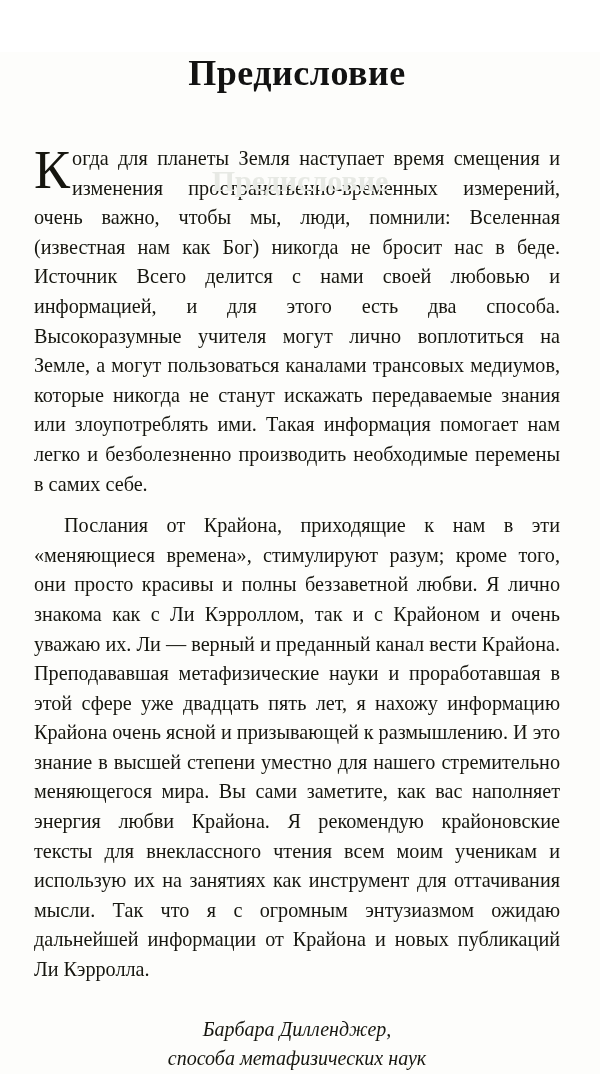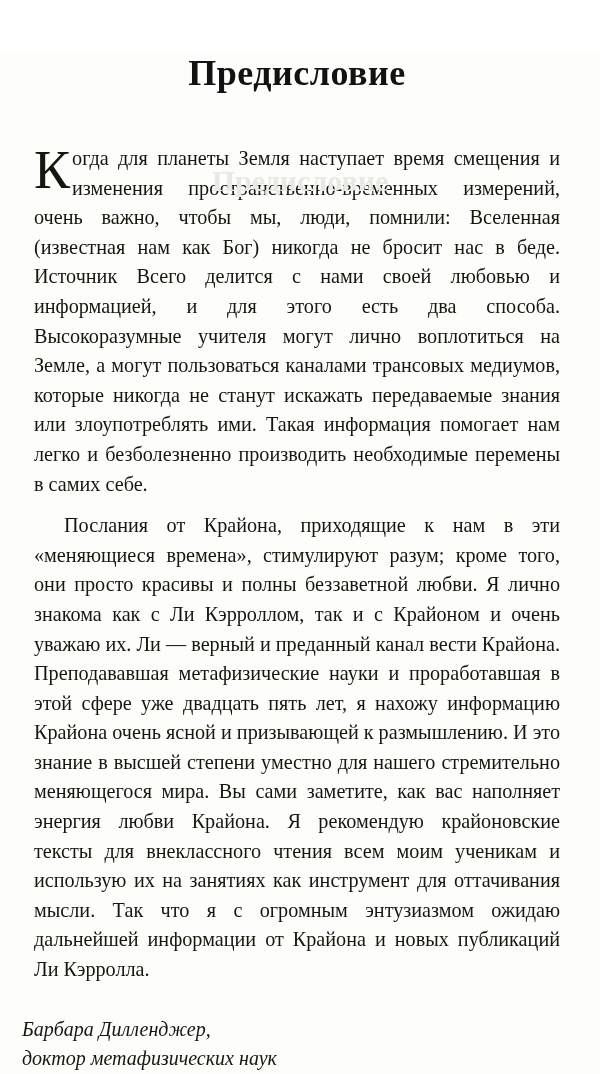--- a/index.html
+++ b/index.html
@@ -71,21 +71,21 @@
     float: left;
     font-size: 54px;
     line-height: 44px;
     padding: 4px 2px 0 0;
     font-weight: normal;
     font-family: "Liberation Serif", "DejaVu Serif", serif;
   }
 
   .signature {
     margin-top: 30px;
-    text-align: left;
+    text-align: center;
     font-style: italic;
     font-size: 20px;
     line-height: 29px;
     color: #16160f;
   }
 
   .sig-line {
     display: block;
   }
 </style>
@@ -98,16 +98,16 @@
 
   <h1 class="page-title">Предисловие</h1>
 
   <div class="body-text">
     <p class="para first">Когда для планеты Земля наступает время смещения и изменения пространственно-временных измерений, очень важно, чтобы мы, люди, помнили: Вселенная (известная нам как Бог) никогда не бросит нас в беде. Источник Всего делится с нами своей любовью и информацией, и для этого есть два способа. Высокоразумные учителя могут лично воплотиться на Земле, а могут пользоваться каналами трансовых медиумов, которые никогда не станут искажать передаваемые знания или злоупотреблять ими. Такая информация помогает нам легко и безболезненно производить необходимые перемены в самих себе.</p>
     <p class="para">Послания от Крайона, приходящие к нам в эти «меняющиеся времена», стимулируют разум; кроме того, они просто красивы и полны беззаветной любви. Я лично знакома как с Ли Кэрроллом, так и с Крайоном и очень уважаю их. Ли — верный и преданный канал вести Крайона. Преподававшая метафизические науки и проработавшая в этой сфере уже двадцать пять лет, я нахожу информацию Крайона очень ясной и призывающей к размышлению. И это знание в высшей степени уместно для нашего стремительно меняющегося мира. Вы сами заметите, как вас наполняет энергия любви Крайона. Я рекомендую крайоновские тексты для внеклассного чтения всем моим ученикам и использую их на занятиях как инструмент для оттачивания мысли. Так что я с огромным энтузиазмом ожидаю дальнейшей информации от Крайона и новых публикаций Ли Кэрролла.</p>
   </div>
 
   <div class="signature">
     <span class="sig-line">Барбара Дилленджер,</span>
-    <span class="sig-line">доктор метафизических наук</span>
+    <span class="sig-line">способа метафизических наук</span>
   </div>
 
 </div>
 
 </body></html>

